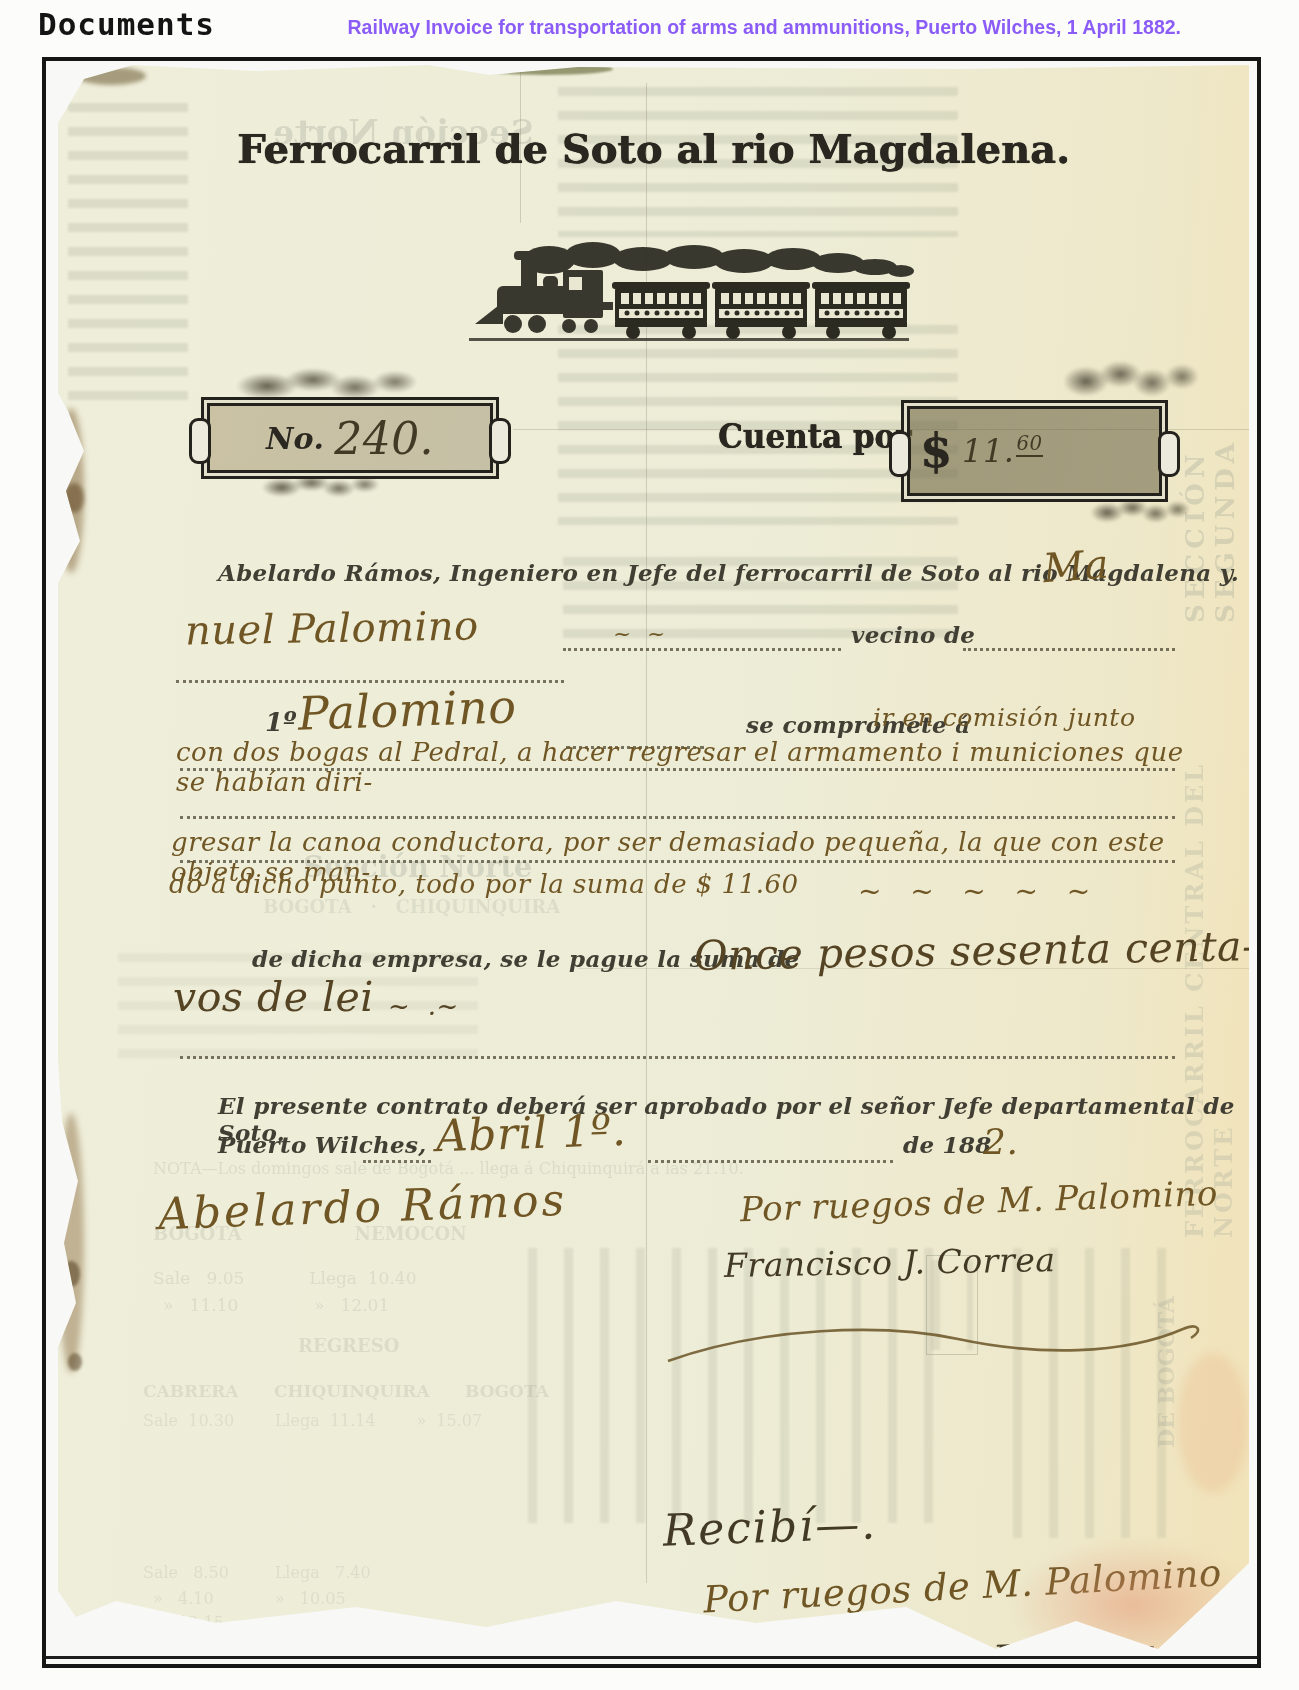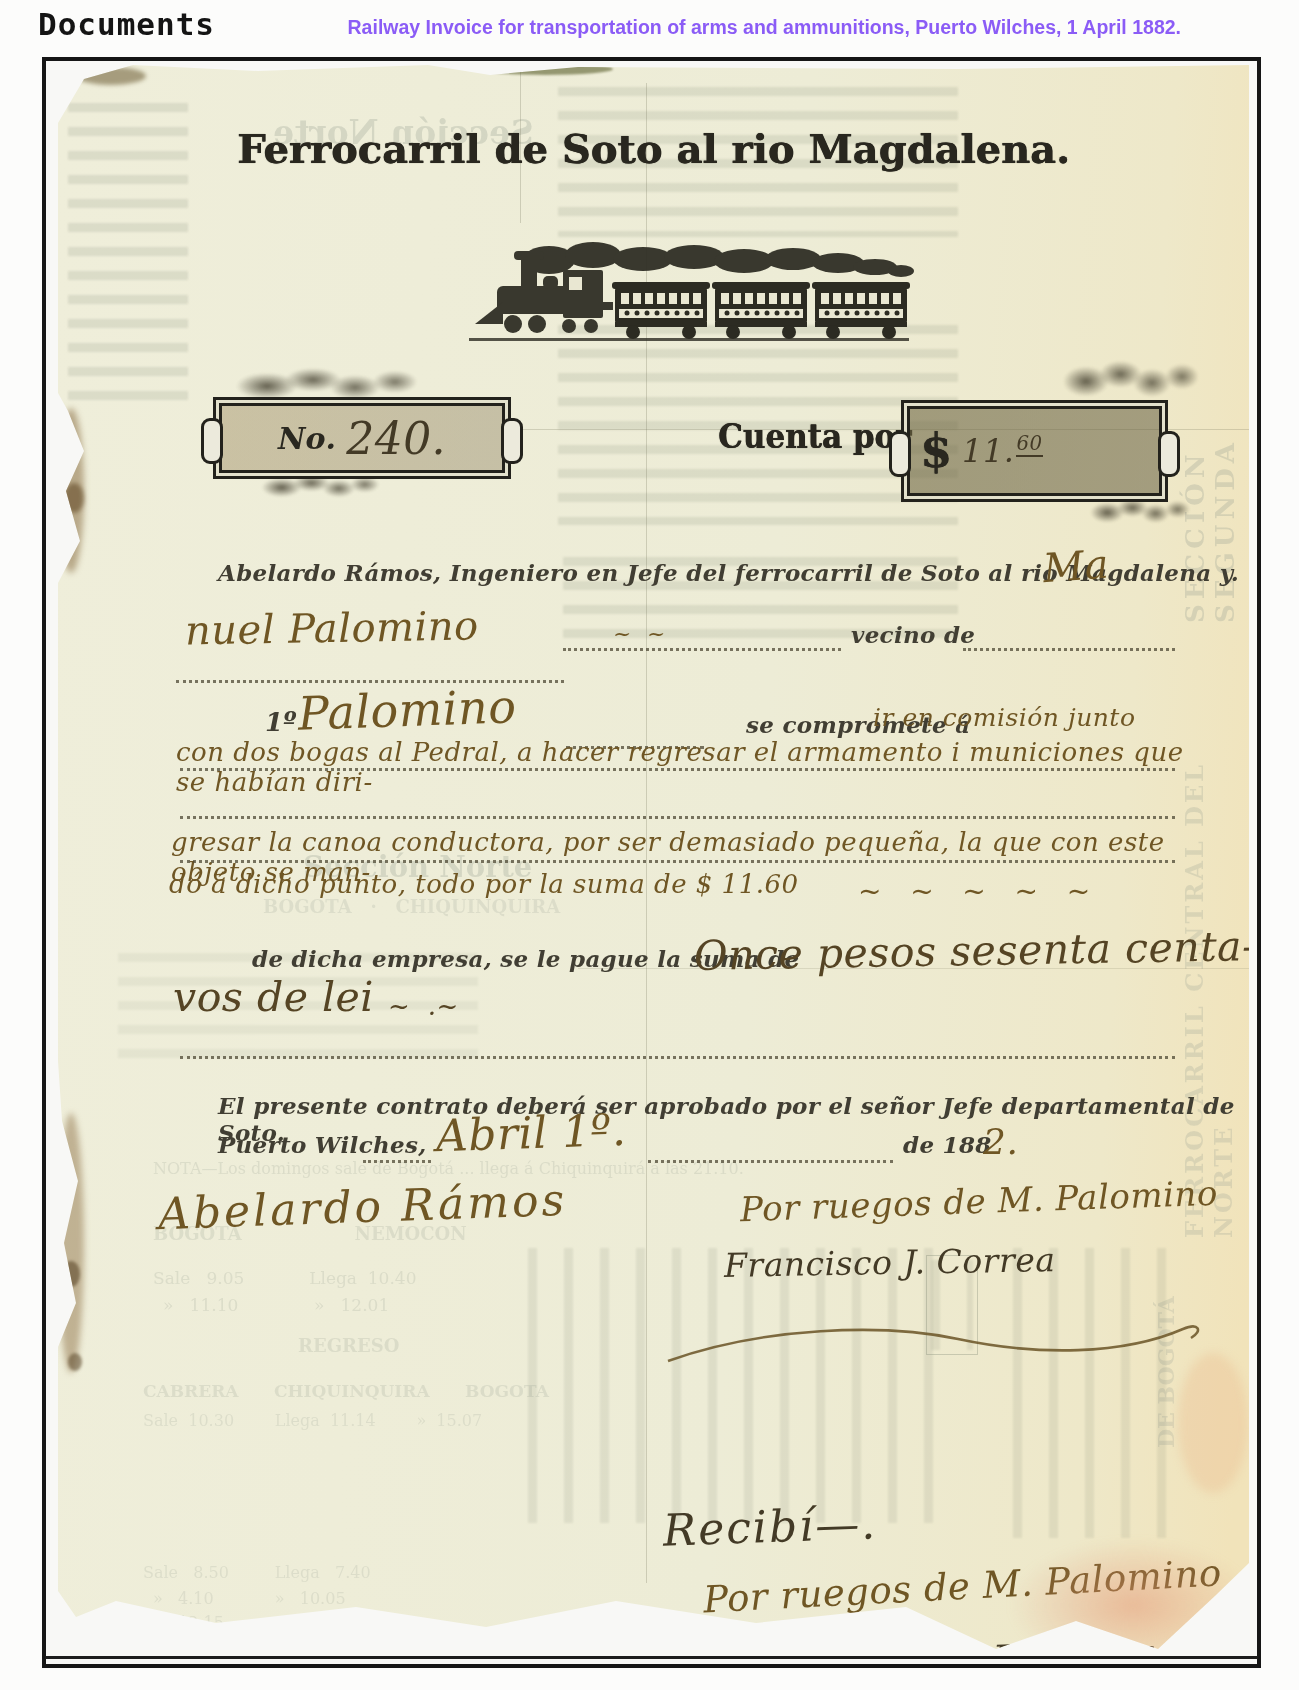--- a/index.html
+++ b/index.html
@@ -203,21 +203,21 @@
               <circle cx="18" cy="102" r="7"></circle>
               <circle cx="74" cy="102" r="7"></circle>
             </g>
         </g>
       </g>
       <rect x="6" y="108" width="440" height="3" fill="#2c2b22" opacity=".8"></rect>
     </svg>
 
     <div class="abs foliage" style="left:165px;top:300px;width:200px;height:42px;"></div>
     <div class="abs foliage" style="left:195px;top:408px;width:130px;height:30px;"></div>
-    <div class="abs plaque" style="left:155px;top:334px;width:292px;height:76px;">
+    <div class="abs plaque" style="left:143px;top:334px;width:292px;height:76px;">
       <span class="printed" style="font-size:30px;font-weight:700;color:#2a2820;">No.</span>
       <span class="hw hw-dark" style="font-size:44px;">240.</span>
     </div>
 
     <div class="abs blackletter" style="left:660px;top:355px;font-size:31px;transform:scaleY(1.08);">Cuenta por</div>
     <div class="abs foliage" style="left:995px;top:292px;width:150px;height:48px;"></div>
     <div class="abs foliage" style="left:1025px;top:432px;width:110px;height:32px;"></div>
     <div class="abs plaque plaque-dark" style="left:843px;top:337px;width:245px;height:96px;justify-content:flex-start;padding-left:16px;">
       <span class="blackletter" style="font-size:46px;">$</span>
       <span class="hw hw-dark" style="font-size:32px;white-space:nowrap;">

